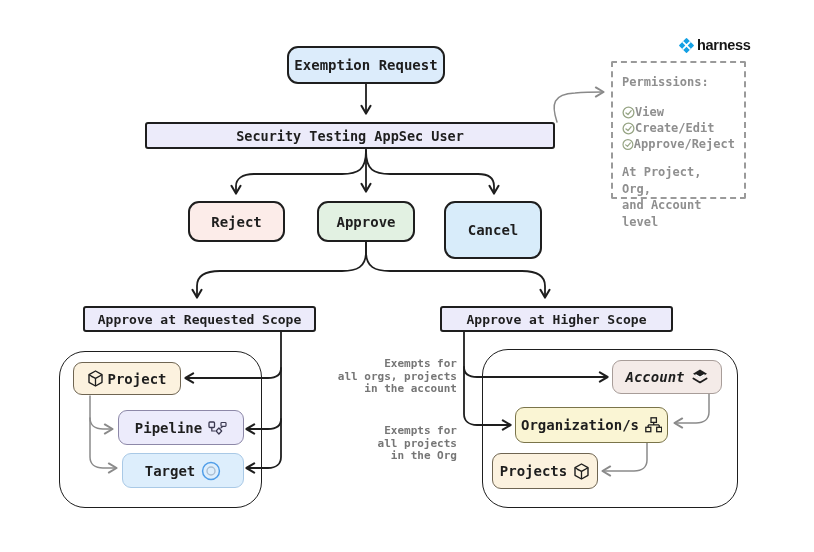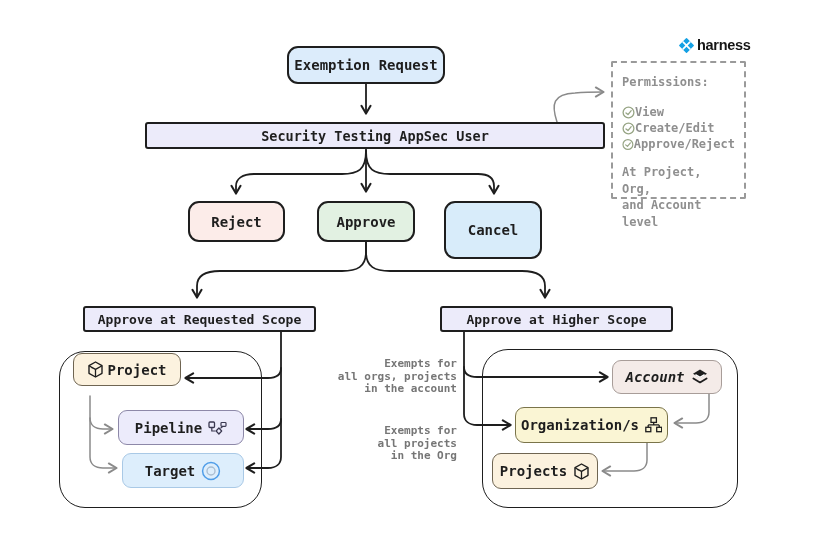--- a/index.html
+++ b/index.html
@@ -108,21 +108,21 @@
     <div class="perm-foot">
       <div>At Project, Org,</div>
       <div>and Account level</div>
     </div>
   </div>
 
   <div class="box node" style="left:287px;top:46px;width:158px;height:38px;background:#dcecfb;">
     <span>Exemption Request</span>
   </div>
 
-  <div class="box bar" style="left:145px;top:122px;width:460px;height:27px;justify-content:center;">
+  <div class="box bar" style="left:145px;top:122px;width:410px;height:27px;justify-content:center;">
     <span>Security Testing AppSec User</span>
   </div>
 
   <div class="box node" style="left:188px;top:201px;width:97px;height:41px;background:#fcece9;">
     <span>Reject</span>
   </div>
   <div class="box node" style="left:317px;top:201px;width:98px;height:41px;background:#e2f1e2;">
     <span>Approve</span>
   </div>
   <div class="box node" style="left:444px;top:201px;width:98px;height:58px;background:#d8ecfa;">
@@ -131,21 +131,21 @@
 
   <div class="box bar" style="left:83px;top:306px;width:233px;height:26px;font-size:13px;">
     <span>Approve at Requested Scope</span>
   </div>
   <div class="box bar" style="left:440px;top:306px;width:233px;height:26px;font-size:13px;">
     <span>Approve at Higher Scope</span>
   </div>
 
   <div class="container" style="left:59px;top:351px;width:203px;height:157px;"></div>
 
-  <div class="box entity" style="left:73px;top:353px;width:108px;height:33px;background:#fcf2df;border:1.6px solid #6f6552;gap:3px;">
+  <div class="box entity" style="left:73px;top:362px;width:108px;height:33px;background:#fcf2df;border:1.6px solid #6f6552;gap:3px;">
     <svg width="17" height="17" viewBox="0 0 16 17">
       <path d="M8,1 L14.5,4.7 V12.3 L8,16 L1.5,12.3 V4.7 Z" fill="none" stroke="#1e1e1e" stroke-width="1.4" stroke-linejoin="round"></path>
       <path d="M1.5,4.7 L8,8.4 L14.5,4.7 M8,8.4 V16 M3.6,6.3 l1.8,1" fill="none" stroke="#1e1e1e" stroke-width="1.3"></path>
     </svg>
     <span>Project</span>
   </div>
 
   <div class="box entity" style="left:118px;top:410px;width:126px;height:35px;background:#ecebfb;border:1.6px solid #8d88a8;">
     <span>Pipeline</span>
     <svg width="19" height="14" viewBox="0 0 19 14">

